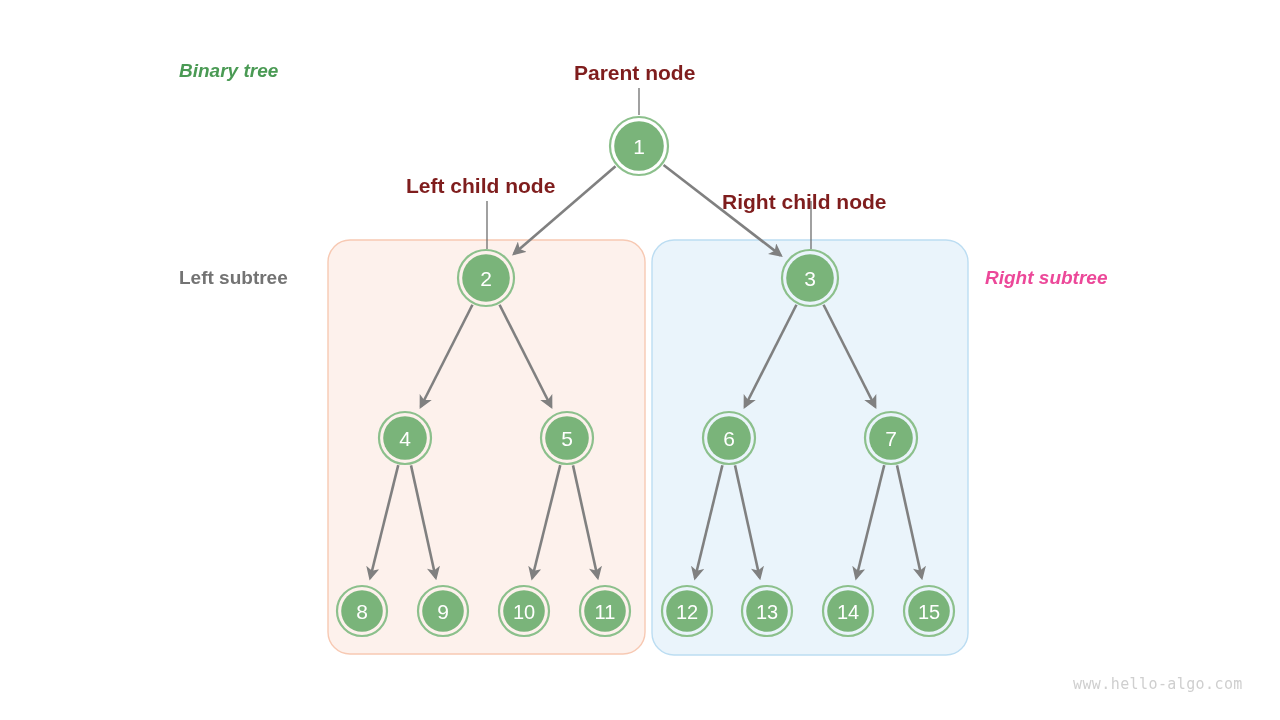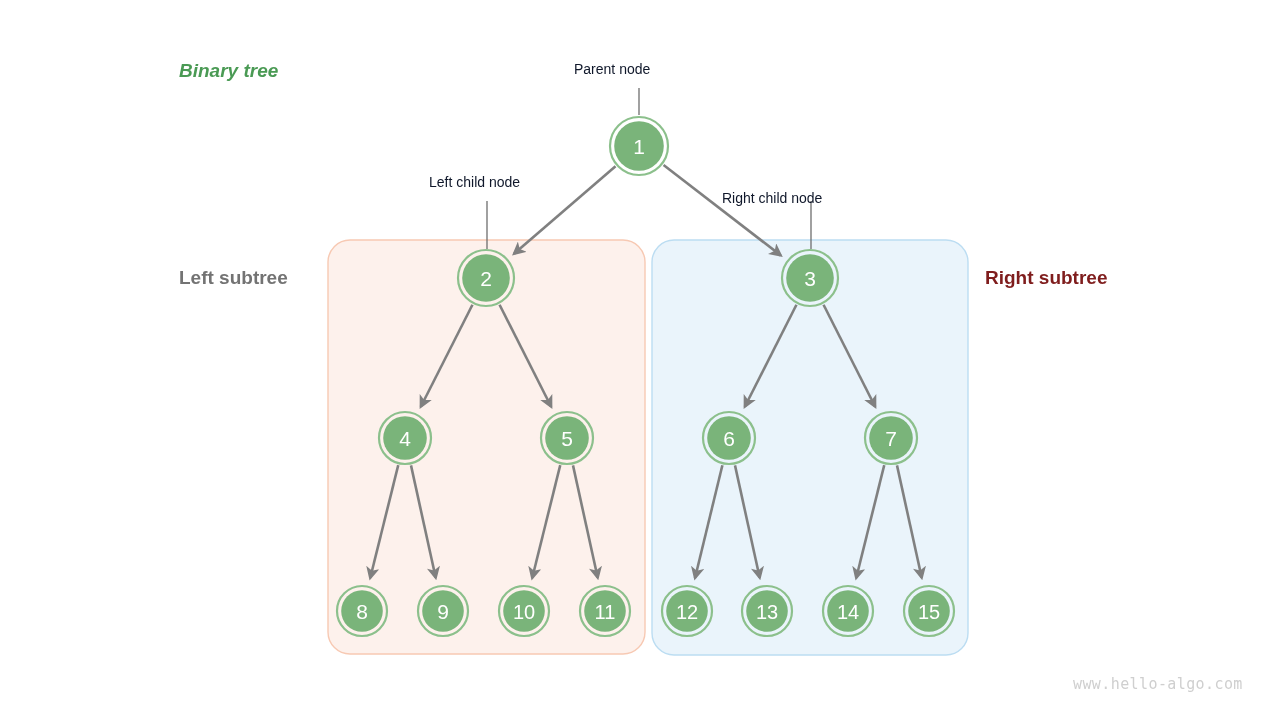--- a/index.html
+++ b/index.html
@@ -26,30 +26,30 @@
     height: 720px;
   }
   .panel-label {
     position: absolute;
     font-weight: bold;
     font-size: 19px;
     white-space: nowrap;
   }
   .diagram-label {
     position: absolute;
-    font-weight: normal;
-    font-size: 14px;
-    color: #0f172a;
+    font-weight: bold;
+    font-size: 21px;
+    color: #7f1d1d;
     white-space: nowrap;
   }
   #label-binary-tree { left: 179px; top: 60px; color: #4a9a54; font-style: italic; }
   #label-left-subtree { left: 179px; top: 267px; color: #737373; }
-  #label-right-subtree { left: 985px; top: 267px; color: #7f1d1d; }
+  #label-right-subtree { left: 985px; top: 267px; color: #ec4899; font-style: italic; }
   #label-parent-node { left: 574px; top: 61px; }
-  #label-left-child { left: 406px; top: 174px; margin-left: 23px; }
+  #label-left-child { left: 406px; top: 174px; }
   #label-right-child { left: 722px; top: 190px; }
   .watermark {
     position: absolute;
     left: 1073px;
     top: 675px;
     font-family: "DejaVu Sans Mono", monospace;
     font-size: 15px;
     color: #cfcfcf;
     letter-spacing: 0.4px;
     white-space: nowrap;

